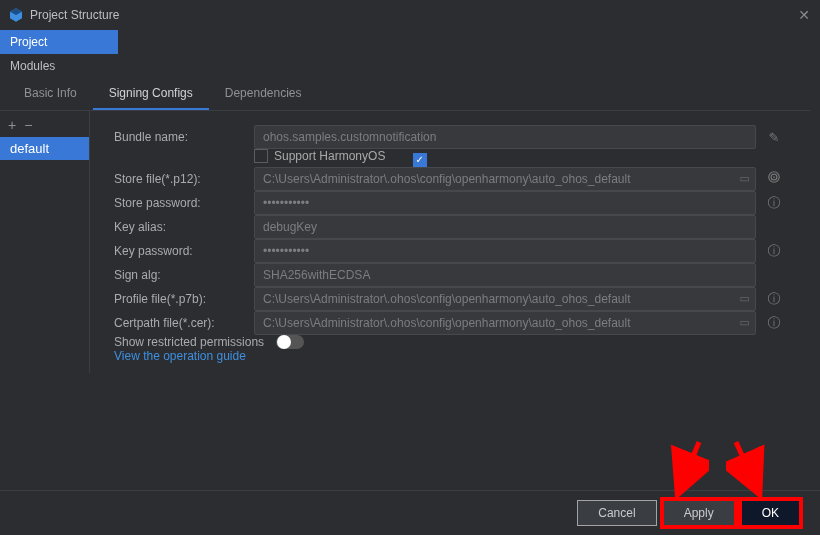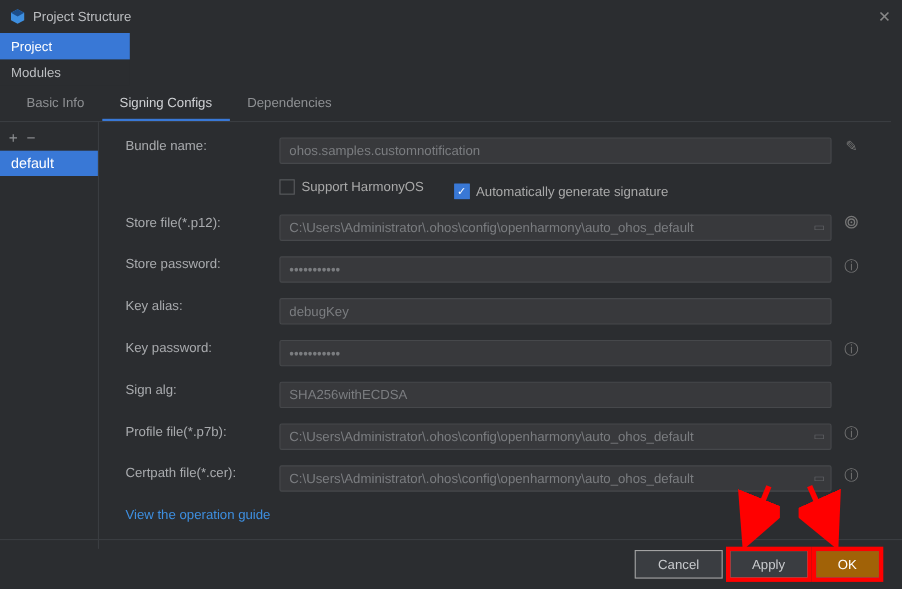--- a/index.html
+++ b/index.html
@@ -82,22 +82,21 @@
     cursor: pointer;
     color: #c7c9cc;
   }
   .config-item.active { background: #3978d6; color:#fff; }
   .form {
     flex: 1;
     padding: 14px 24px 10px 24px;
   }
   .row {
     display: flex;
-    align-items: flex-start;
-    margin-bottom: 14px;
+    align-items: center;
   }
   .label {
     width: 140px;
     color: #a9abae;
     font-size: 12px;
   }
   .field {
     flex: 1;
     position: relative;
   }
@@ -134,21 +133,21 @@
     height: 44px;
     display:flex; justify-content:flex-end; align-items:center;
     gap: 6px; padding: 0 20px;
     border-top:1px solid #3a3d41;
   }
   .btn {
     padding: 5px 20px;
     background:#3a3d41; border:1px solid #a3a3a3; color:#c9cbce;
     cursor:pointer; font-size:12px;
   }
-  .btn.primary { background:#a16207; border-color:#3570c4; color:#fff; }
+  .btn.primary { background:#0f172a; border-color:#3570c4; color:#fff; }
   .red-ring { outline: 4px solid #ff0000; outline-offset: -1px;}
   .arrow {
     position:absolute; pointer-events:none;
   }
   .folder-ico { position:absolute; right:6px; top:5px; color:#636568; font-size:11px;}
   .help { cursor:pointer; }
   .finger { cursor:pointer; }
   .pencil { cursor:pointer; }
 </style>
 </head>
@@ -194,21 +193,20 @@
 
         <div class="row">
           <div class="label"></div>
           <div class="field">
             <span class="checkbox">
               <span class="box"></span>
               <span>Support HarmonyOS</span>
             </span>
             <span class="checkbox">
               <span class="box checked">✓</span>
-              <span>Automatically generate signature</span>
             </span>
           </div>
           <div class="row-trail"></div>
         </div>
 
 
         <div class="row">
           <div class="label">Store file(*.p12):</div>
           <div class="field">
             <input type="text" value="C:\Users\Administrator\.ohos\config\openharmony\auto_ohos_default" style="">
@@ -258,20 +256,24 @@
 
         <div class="row">
           <div class="label">Certpath file(*.cer):</div>
           <div class="field">
             <input type="text" value="C:\Users\Administrator\.ohos\config\openharmony\auto_ohos_default" style="">
             <span class="folder-ico">▭</span>
           </div>
           <div class="row-trail help">ⓘ</div>
         </div>
 
+        <div class="row">
+          <div class="label" style="width:auto;margin-right:12px">Show restricted permissions</div>
+          <div class="toggle"></div>
+        </div>
 
         <div class="row">
           <span class="link">View the operation guide</span>
         </div>
       </div>
     </div>
   </div>
 </div>
 
 <div class="footer">

